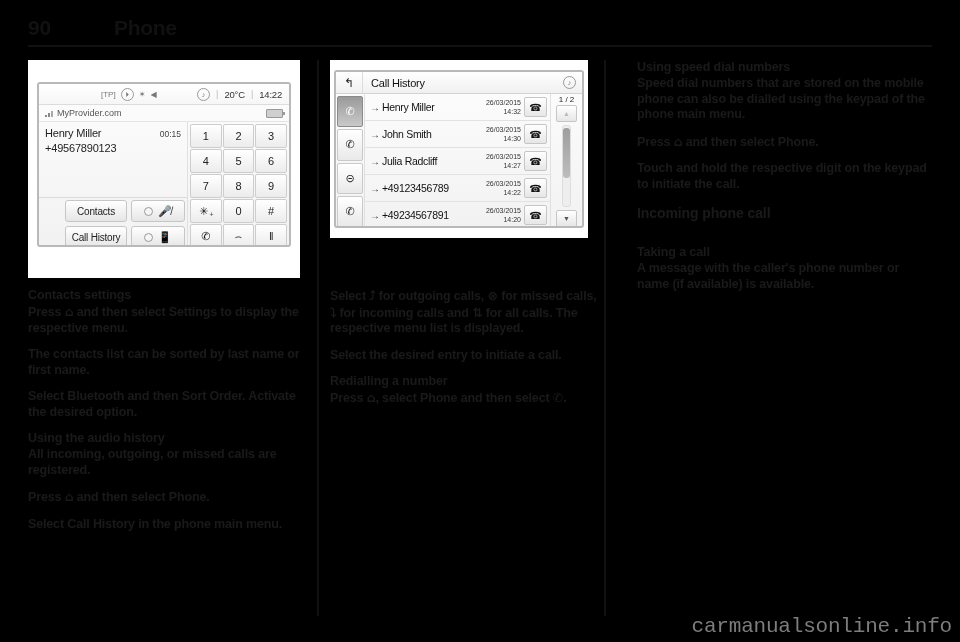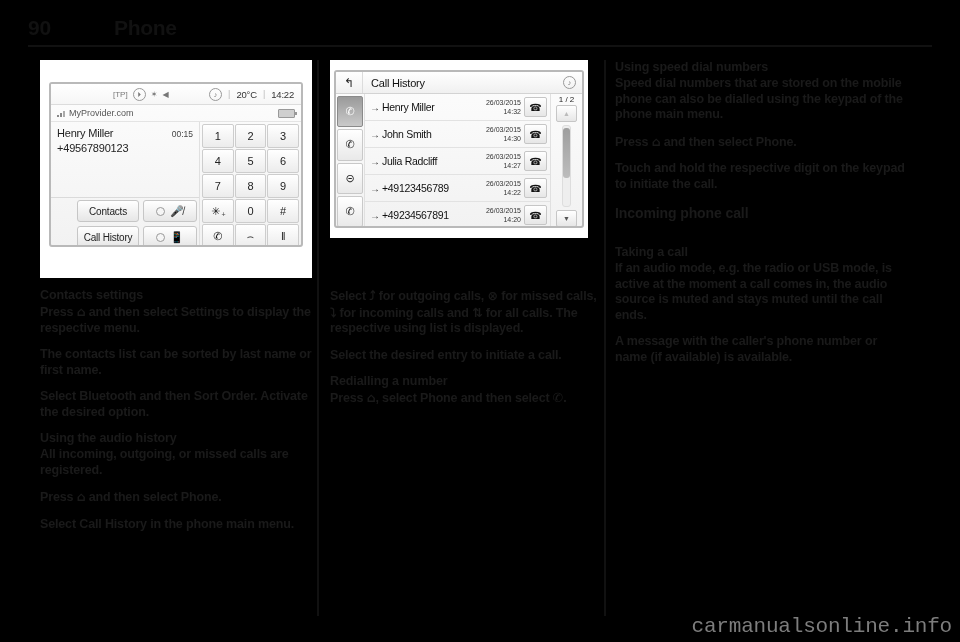--- a/index.html
+++ b/index.html
@@ -56,23 +56,23 @@
     background: #111;
   }
 
   
   .col {
     position: absolute;
     top: 60px;
     width: 285px;
     height: 556px;
   }
-  .col-1 { left: 28px; margin-left: 12px; }
+  .col-1 { left: 28px; }
   .col-2 { left: 330px; }
-  .col-3 { left: 615px; width: 290px; }
+  .col-3 { left: 637px; width: 290px; }
 
   .col-sep {
     position: absolute;
     top: 60px;
     width: 2px;
     height: 556px;
     background: #111;
   }
   .sep-1 { left: 317px; }
   .sep-2 { left: 604px; }
@@ -683,33 +683,32 @@
                 <span class="sc-thumb"></span>
               </span>
             <span class="sc-btn">▼</span>
           </div>
         </div>
 
       </div>
     </div>
 
     <div style="position:absolute; left:0; top:228px; width:275px;">
-      <p class="t"><span>Select </span><span class="gly">⤴</span><span> for outgoing calls, </span><span class="gly">⊗</span><span> for missed calls, </span><span class="gly">⤵</span><span> for incoming calls and </span><span class="gly">⇅</span><span> for all calls. The respective using list is displayed.</span></p>
+      <p class="t"><span>Select </span><span class="gly">⤴</span><span> for outgoing calls, </span><span class="gly">⊗</span><span> for missed calls, </span><span class="gly">⤵</span><span> for incoming calls and </span><span class="gly">⇅</span><span> for all calls. The respective menu list is displayed.</span></p>
       <p class="t">Select the desired entry to initiate a call.</p>
       <h3 class="sec">Redialling a number</h3>
       <p class="t"><span>Press </span><span class="gly">⌂</span><span>, select Phone and then select </span><span class="gly">✆</span><span>.</span></p>
     </div>
   </div>
 
   <div class="col col-3">
     <h3 class="sec">Using speed dial numbers</h3>
     <p class="t">Speed dial numbers that are stored on the mobile phone can also be dialled using the keypad of the phone main menu.</p>
     <p class="t"><span>Press </span><span class="gly">⌂</span><span> and then select Phone.</span></p>
     <p class="t">Touch and hold the respective digit on the keypad to initiate the call.</p>
     <h2 class="chap">Incoming phone call</h2>
     <h3 class="sec">Taking a call</h3>
-    <p class="t">If an audio mode, e.g. the radio or USB mode, is active at the moment a call comes in, the audio source is muted and stays muted until the call ends.</p>
     <p class="t">A message with the caller's phone number or name (if available) is available.</p>
   </div>
 
   <div class="watermark">carmanualsonline.info</div>
 
 </div>
 
 </body></html>

